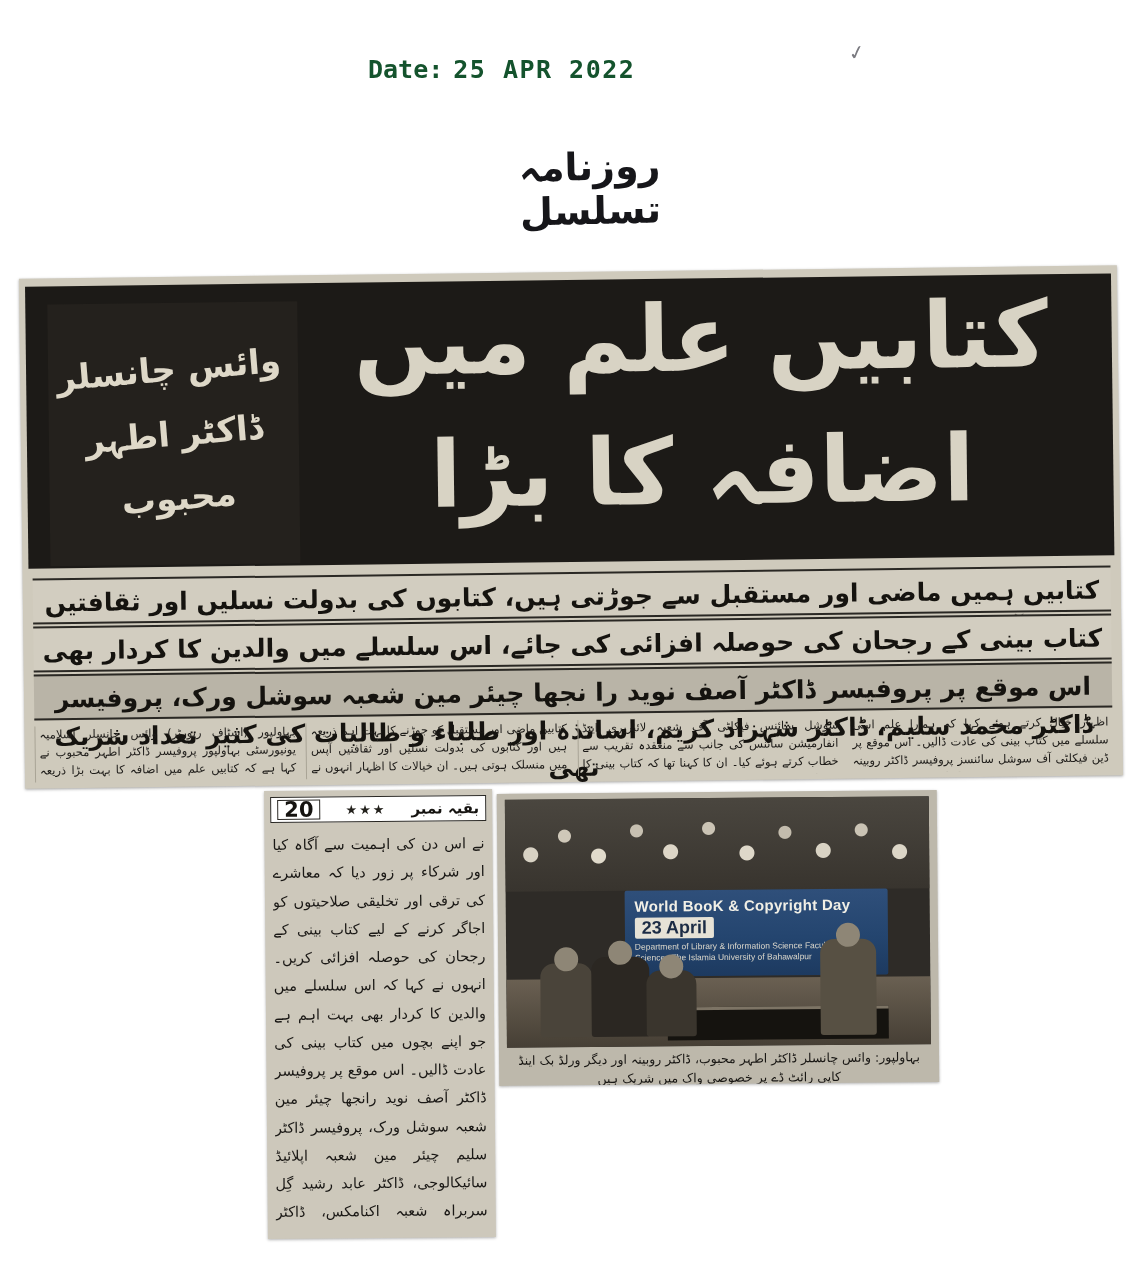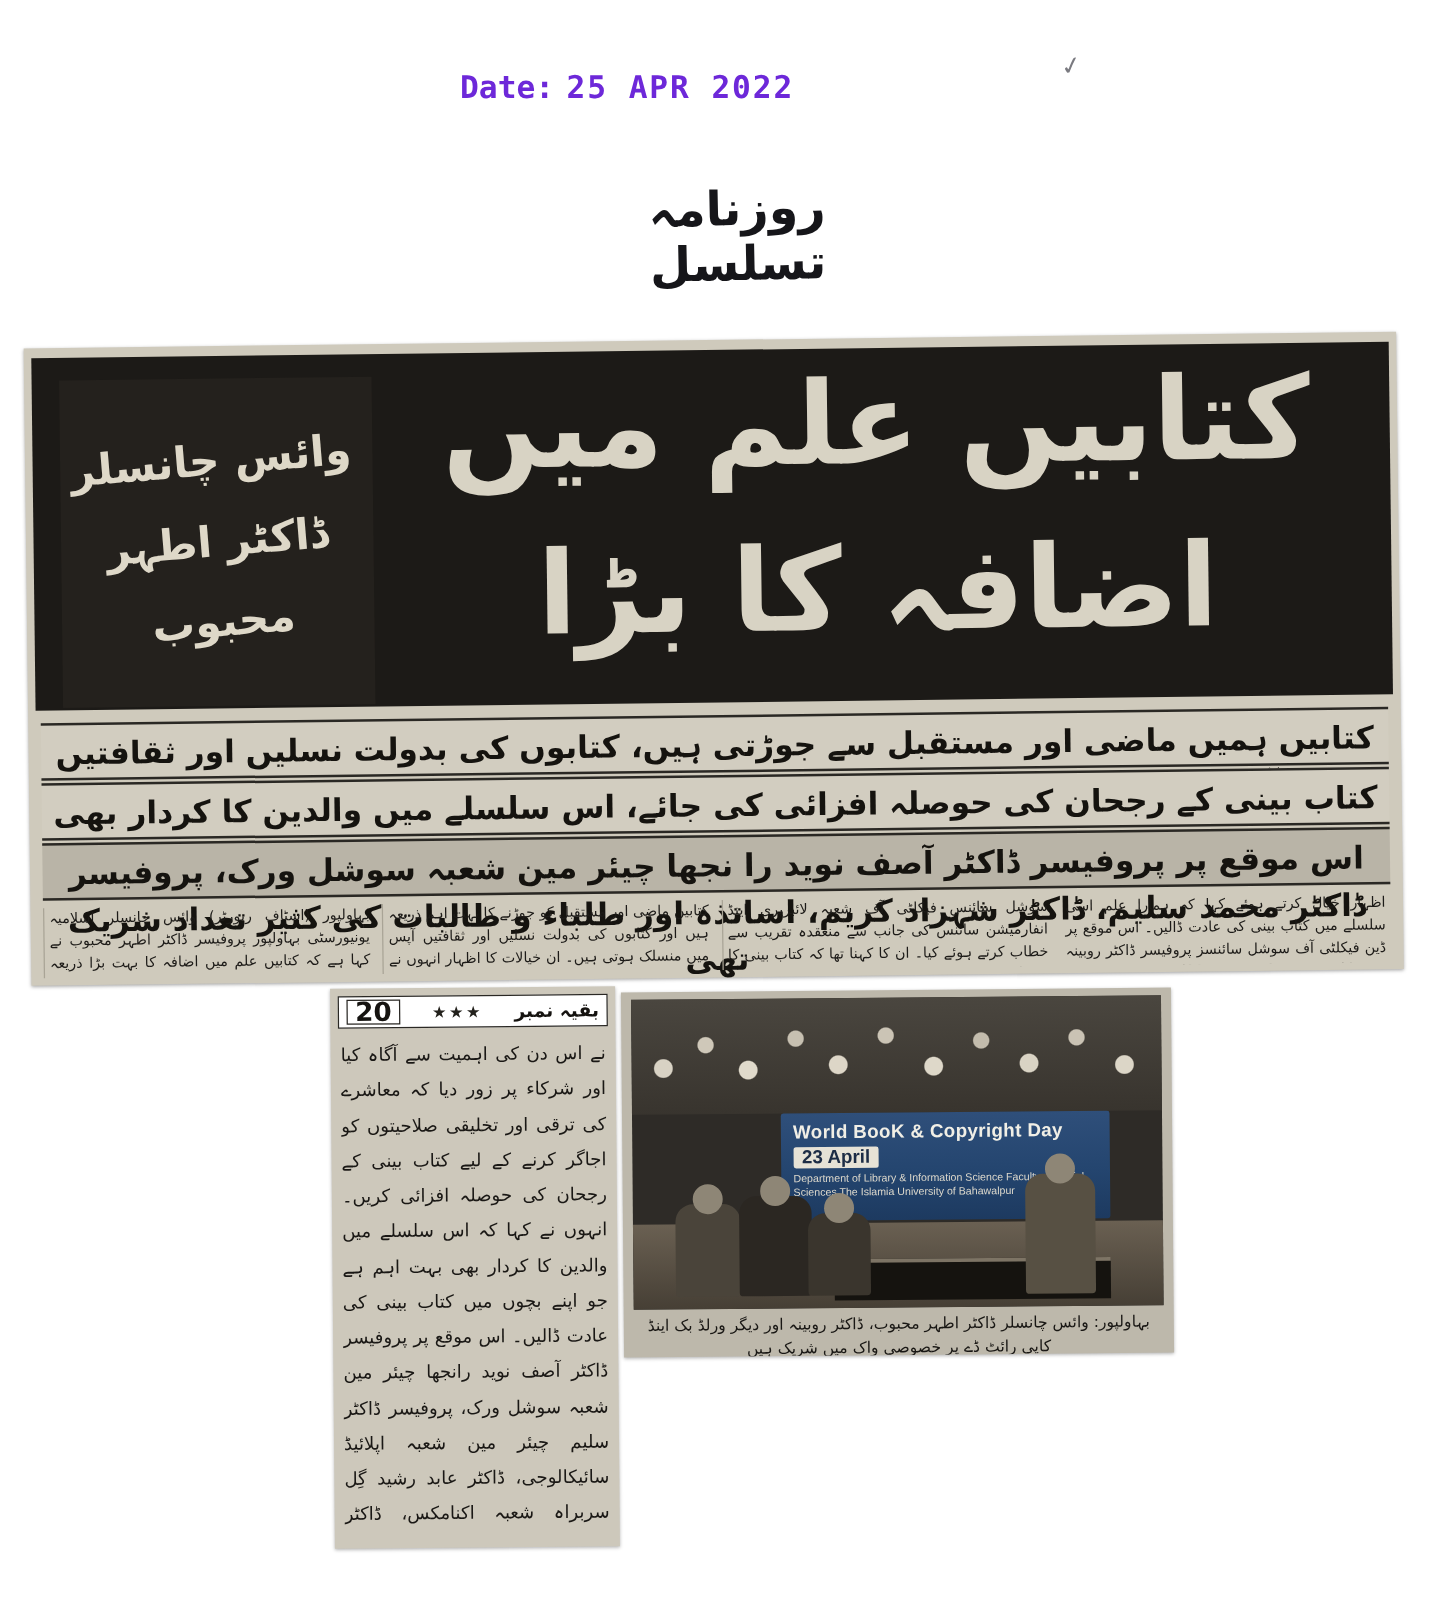--- a/index.html
+++ b/index.html
@@ -17,21 +17,21 @@
 
   
   .date-stamp {
     position: absolute;
     left: 368px;
     top: 55px;
     font-family: "DejaVu Sans Mono", monospace;
     font-size: 25px;
     font-weight: bold;
     letter-spacing: 1.5px;
-    color: #6d28d9;
+    color: #14532d;
     white-space: nowrap;
   }
   .date-stamp .date-label {
     letter-spacing: 0px;
     margin-right: 10px;
   }
 
   
   .pen-mark {
     position: absolute;
@@ -285,21 +285,21 @@
     font-weight: bold;
     font-size: 15px;
     letter-spacing: .3px;
     margin-bottom: 3px;
   }
   .banner-date {
     display: inline-block;
     background: #e6e2d6;
     color: #1c2c45;
     font-weight: bold;
-    font-size: 15px;
+    font-size: 18px;
     padding: 0px 7px;
     border-radius: 2px;
     margin-bottom: 3px;
   }
   .banner-sub {
     font-size: 8.5px;
     line-height: 1.35;
     color: #dcd8cc;
   }
   .stage {

